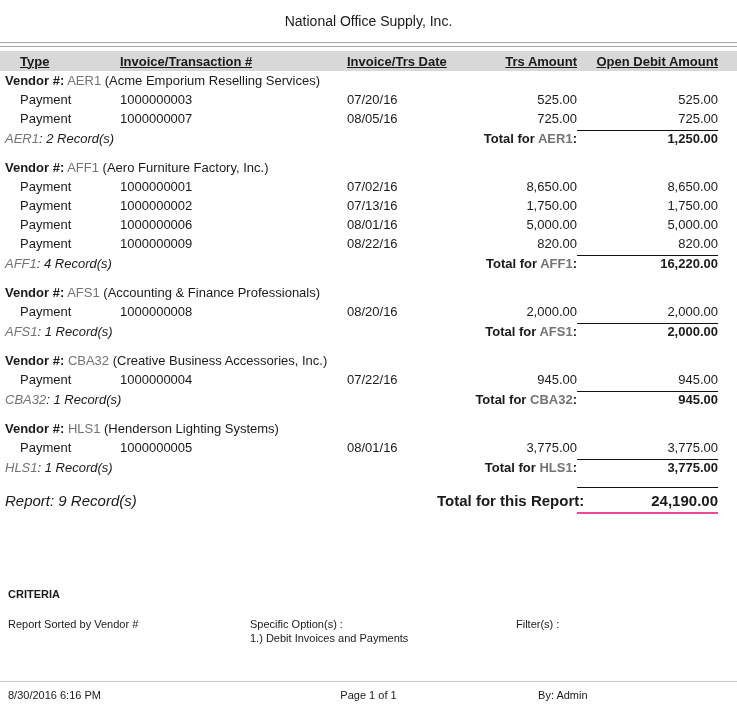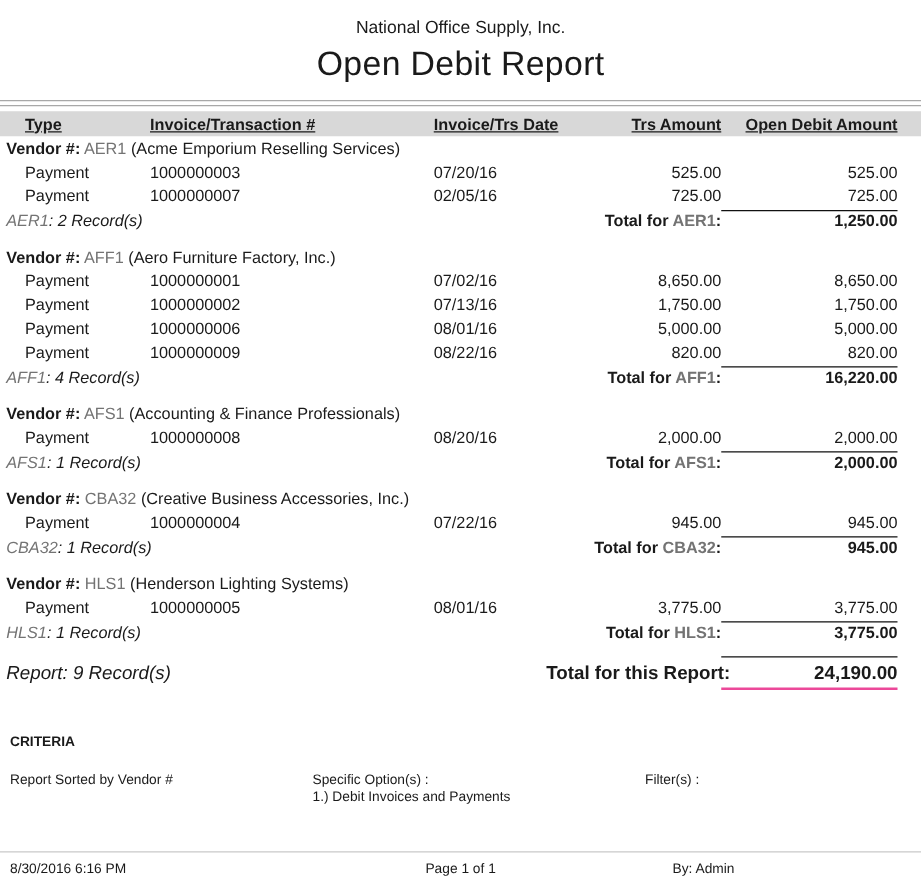--- a/index.html
+++ b/index.html
@@ -53,21 +53,20 @@
             display: grid; grid-template-columns: 1fr auto 1fr; font-size: 11px; }
   .footer .f-center { text-align: center; }
   .footer .f-right  { text-align: center; }
 </style>
 </head>
 <body>
 
 <div class="page">
 
   <div class="company">National Office Supply, Inc.</div>
-  <div class="title">Open Debit Report</div>
 
   <div class="double-rule"></div>
 
   <div class="col-header grid5">
     <span class="c1"><span class="hd">Type</span></span>
     <span class="c2"><span class="hd">Invoice/Transaction #</span></span>
     <span class="c3"><span class="hd">Invoice/Trs Date</span></span>
     <span class="c4"><span class="hd">Trs Amount</span></span>
     <span class="c5"><span class="hd">Open Debit Amount</span></span>
   </div>
@@ -78,21 +77,21 @@
         <div class="row grid5">
           <span class="c1">Payment</span>
           <span class="c2">1000000003</span>
           <span class="c3">07/20/16</span>
           <span class="c4">525.00</span>
           <span class="c5">525.00</span>
         </div>
         <div class="row grid5">
           <span class="c1">Payment</span>
           <span class="c2">1000000007</span>
-          <span class="c3">02/05/16</span>
+          <span class="c3">08/05/16</span>
           <span class="c4">725.00</span>
           <span class="c5">725.00</span>
         </div>
         <div class="rec-row">
           <span class="rec-left"><span class="link i">AER1</span><span class="i">: 2 Record(s)</span></span>
           <span class="rec-mid">Total for <span class="link b">AER1</span>:</span>
           <span class="rec-right">
             <span class="rule">1,250.00</span>
           </span>
         </div>

